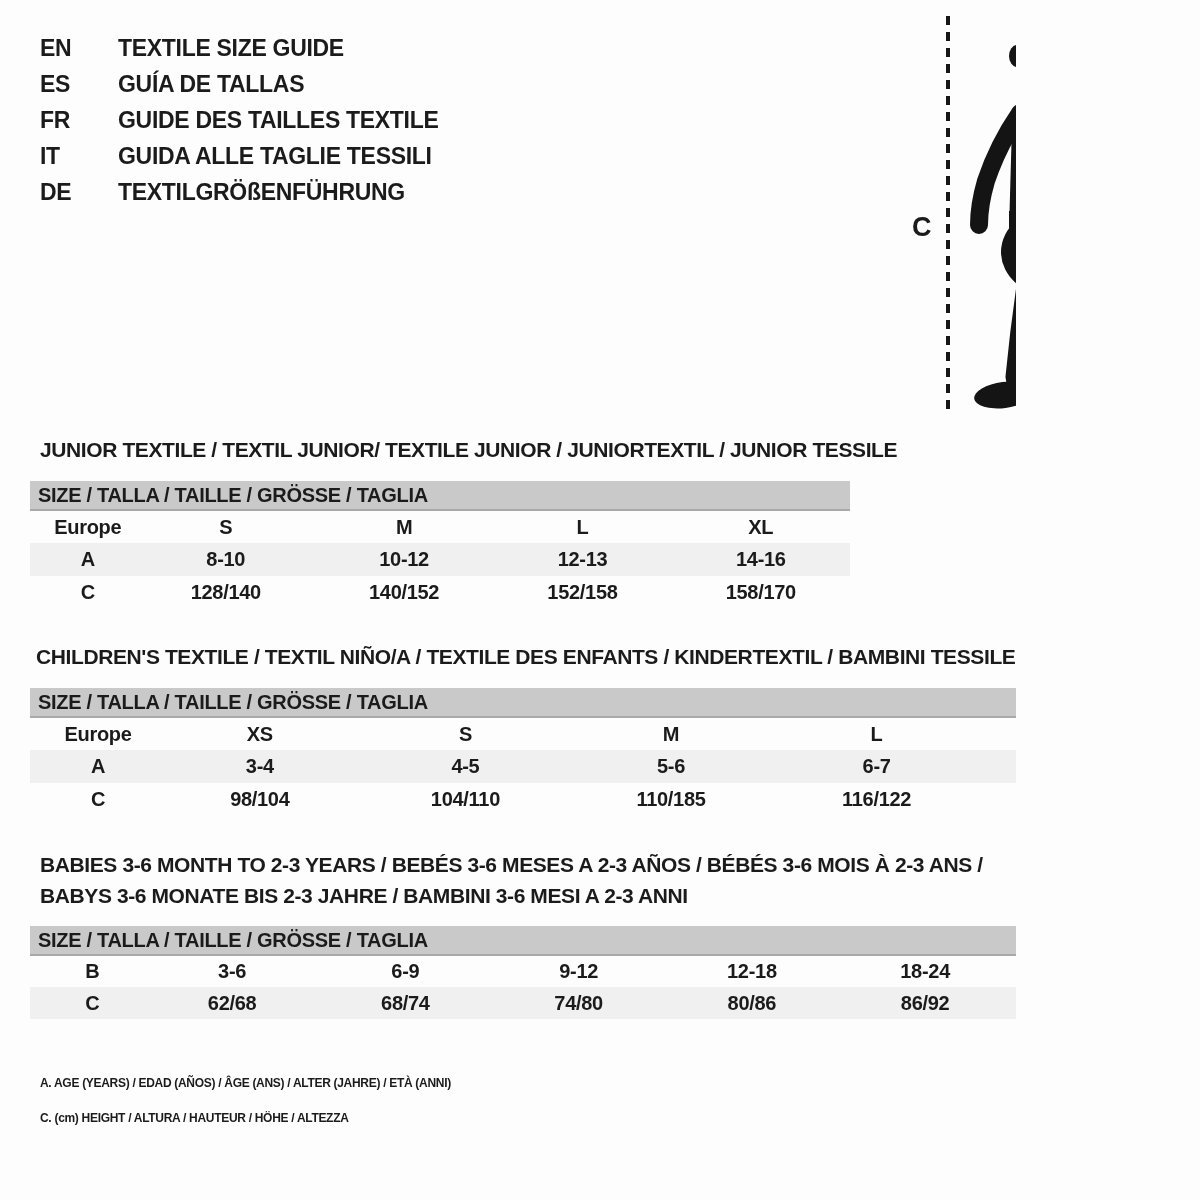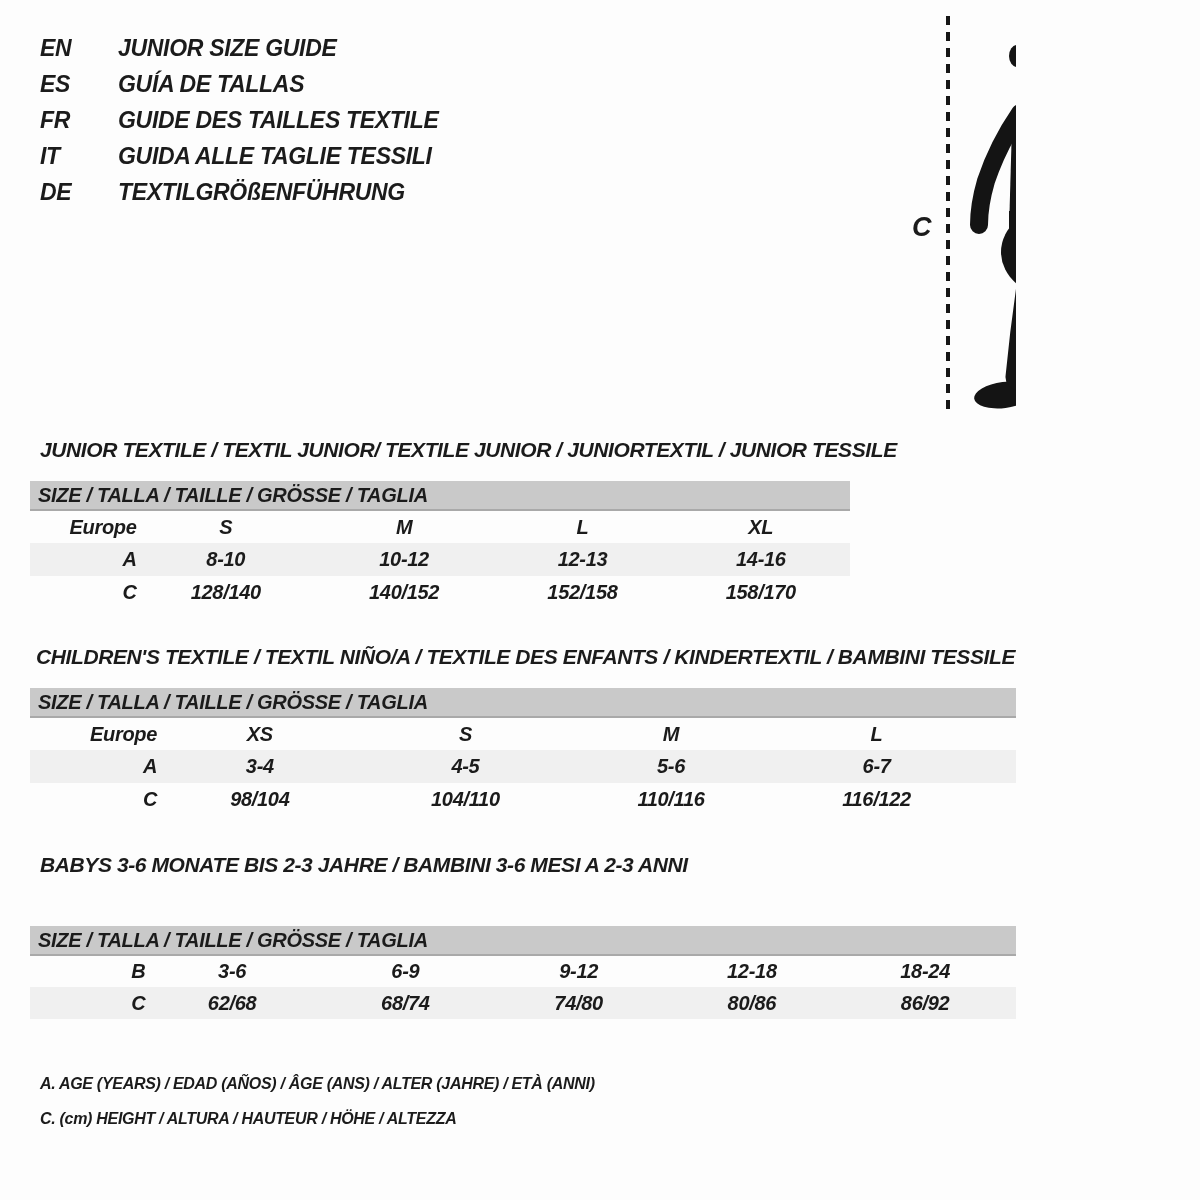--- a/index.html
+++ b/index.html
@@ -1,64 +1,64 @@
 <!DOCTYPE html>
 <html><head>
 <meta charset="utf-8">
 <style>
   html,body{margin:0;padding:0;}
   body{width:1200px;height:1200px;background:#fdfdfd;
        font-family:"Liberation Sans","DejaVu Sans",sans-serif;font-weight:700;color:#1b1b1b;}
-  .sheet{position:relative;width:1016px;height:1200px;overflow:hidden;letter-spacing:-0.3px;font-style:italic;}
+  .sheet{position:relative;width:1016px;height:1200px;overflow:hidden;letter-spacing:-0.3px;}
 
   
   .lang-block{position:absolute;left:40px;top:30px;}
   .lang-row{display:flex;height:36px;align-items:center;font-size:23px;}
   .lang-code{width:78px;flex:0 0 78px;}
   .lang-label{white-space:nowrap;}
 
   
   .height-line{position:absolute;left:946px;top:16px;width:4px;height:400px;
     background:repeating-linear-gradient(to bottom,#161616 0 9px,transparent 9px 16px);}
   .measure-c{position:absolute;left:912px;top:212px;font-size:27px;}
   .toddler{position:absolute;left:968px;top:14px;width:172px;height:404px;}
 
   
   .tbl-title{position:absolute;font-size:21px;white-space:nowrap;letter-spacing:-0.4px;}
   .tbl-title .tline{height:31px;line-height:31px;}
 
   
   table.tbl{position:absolute;border-collapse:collapse;table-layout:fixed;}
   .tbl td{font-size:20px;font-weight:700;color:#1b1b1b;text-align:center;padding:0;letter-spacing:-0.3px;}
-  .tbl td.lab{text-align:right;padding-left:9px;}
+  .tbl td.lab{text-align:center;padding-left:9px;}
   .tbl tr.band td{background:#c9c9c9;text-align:left;padding-left:8px;height:28px;
                   border-bottom:2px solid #a9a9a9;}
   .tbl tr.r33{height:33px;}
   .tbl tr.r32{height:32px;}
   .tbl tr.alt{background:#f0f0f0;}
   #table-junior{left:30px;top:481px;width:820px;}
   #table-children{left:30px;top:688px;width:1155px;}
   #table-babies{left:30px;top:926px;width:1155px;}
   #title-junior{left:40px;top:434px;}
   #title-children{left:36px;top:641px;}
   #title-babies{left:40px;top:849px;}
 
   
   .legend{position:absolute;left:40px;top:1066px;}
-  .legend-line{height:35px;line-height:35px;font-size:16px;white-space:nowrap;}
+  .legend-line{height:35px;line-height:35px;font-size:12px;white-space:nowrap;}
 </style>
 </head>
 <body>
 
 <div class="sheet">
 
   <div class="lang-block">
     <div class="lang-row">
       <span class="lang-code">EN</span>
-      <span class="lang-label">JUNIOR SIZE GUIDE</span>
+      <span class="lang-label">TEXTILE SIZE GUIDE</span>
     </div>
     <div class="lang-row">
       <span class="lang-code">ES</span>
       <span class="lang-label">GUÍA DE TALLAS</span>
     </div>
     <div class="lang-row">
       <span class="lang-code">FR</span>
       <span class="lang-label">GUIDE DES TAILLES TEXTILE</span>
     </div>
     <div class="lang-row">
@@ -161,28 +161,29 @@
       <td>3-4</td>
       <td>4-5</td>
       <td>5-6</td>
       <td>6-7</td>
       <td>7-8</td>
     </tr>
     <tr class="r33">
       <td class="lab">C</td>
       <td>98/104</td>
       <td>104/110</td>
-      <td>110/116</td>
+      <td>110/185</td>
       <td>116/122</td>
       <td>122/128</td>
     </tr>
   </tbody>
     </table>
 
   <div class="tbl-title" id="title-babies">
+    <div class="tline">BABIES 3-6 MONTH TO 2-3 YEARS / BEBÉS 3-6 MESES A 2-3 AÑOS / BÉBÉS 3-6 MOIS À 2-3 ANS /</div>
     <div class="tline">BABYS 3-6 MONATE BIS 2-3 JAHRE / BAMBINI 3-6 MESI A 2-3 ANNI</div>
   </div>
   <table class="tbl" id="table-babies">
     <colgroup>
         <col style="width:10%">
         <col style="width:15%">
         <col style="width:15%">
         <col style="width:15%">
         <col style="width:15%">
         <col style="width:15%">

